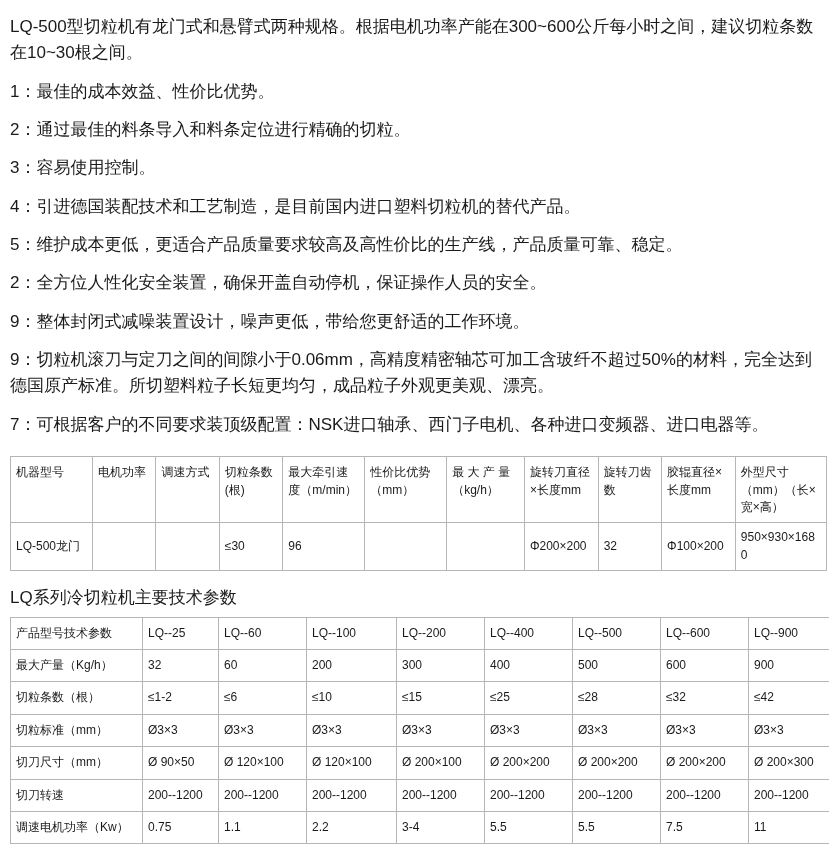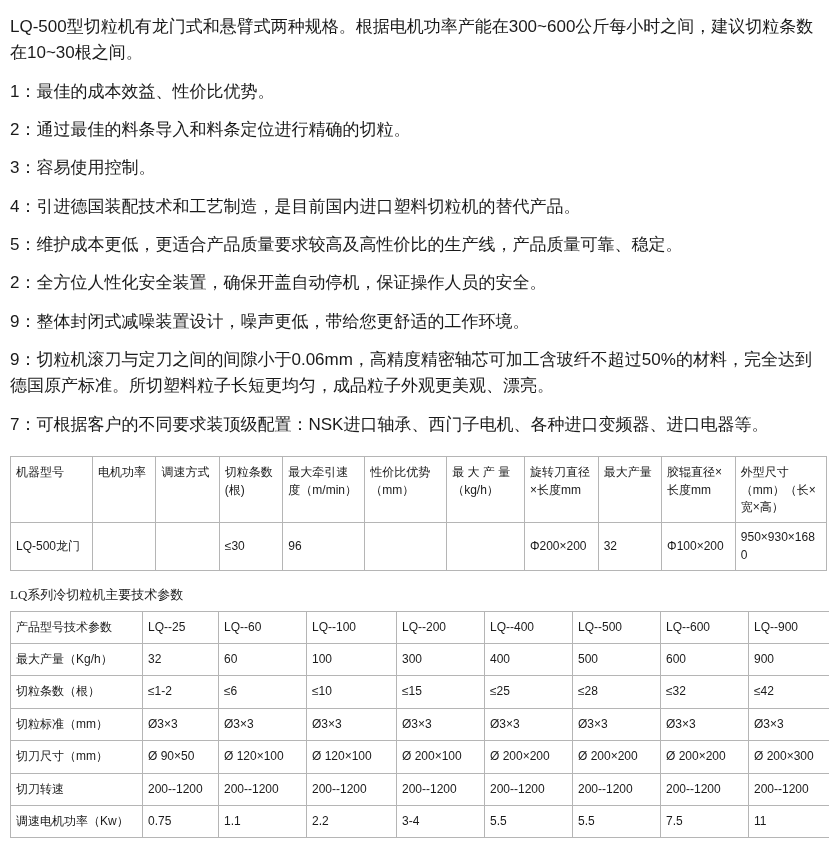--- a/index.html
+++ b/index.html
@@ -51,23 +51,22 @@
   }
   table.dt.spec tr.head td {
     vertical-align: top;
     padding-top: 7px;
   }
   table.dt.params td {
     padding: 7px 5px;
   }
   .section-title {
     margin: 14px 0 2px 4px;
-    font-size: 13px;
-    color: #1a1a1a;
-    font-family: Liberation Serif, serif;
+    font-size: 17px;
+    color: #1a1a1a;
   }
 </style>
 </head>
 <body>
 
 <div class="page">
 
   <p class="para">LQ-500型切粒机有龙门式和悬臂式两种规格。根据电机功率产能在300~600公斤每小时之间，建议切粒条数在10~30根之间。</p>
 
   <p class="para">1：最佳的成本效益、性价比优势。</p>
@@ -99,21 +98,21 @@
     <tbody>
       <tr class="head">
         <td>机器型号</td>
         <td>电机功率</td>
         <td>调速方式</td>
         <td>切粒条数(根)</td>
         <td>最大牵引速度（m/min）</td>
         <td>性价比优势（mm）</td>
         <td>最 大 产 量（kg/h）</td>
         <td>旋转刀直径×长度mm</td>
-        <td>最大产量</td>
+        <td>旋转刀齿数</td>
         <td>胶辊直径×长度mm</td>
         <td>外型尺寸（mm）（长×宽×高）</td>
       </tr>
       <tr>
         <td>LQ-500龙门</td>
         <td></td>
         <td></td>
         <td>≤30</td>
         <td>96</td>
         <td></td>
@@ -149,21 +148,21 @@
         <td>LQ--200</td>
         <td>LQ--400</td>
         <td>LQ--500</td>
         <td>LQ--600</td>
         <td>LQ--900</td>
       </tr>
       <tr>
         <td>最大产量（Kg/h）</td>
         <td>32</td>
         <td>60</td>
-        <td>100</td>
+        <td>200</td>
         <td>300</td>
         <td>400</td>
         <td>500</td>
         <td>600</td>
         <td>900</td>
       </tr>
       <tr>
         <td>切粒条数（根）</td>
         <td>≤1-2</td>
         <td>≤6</td>

